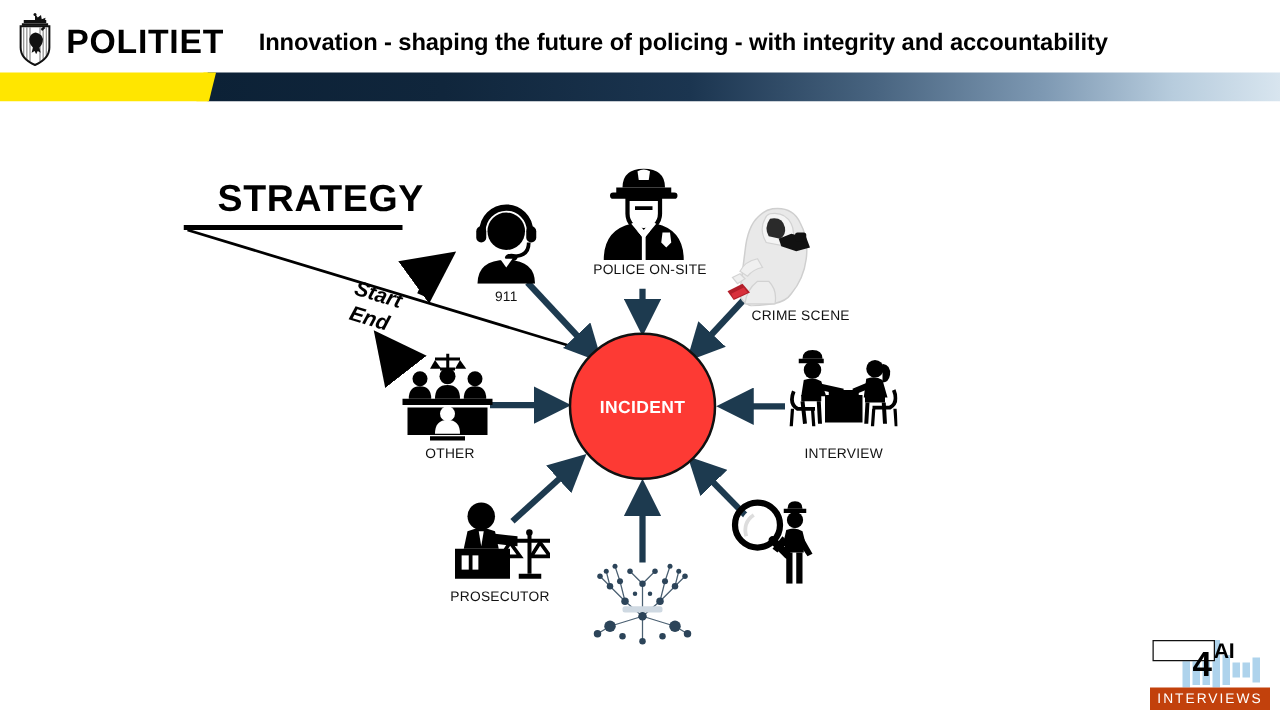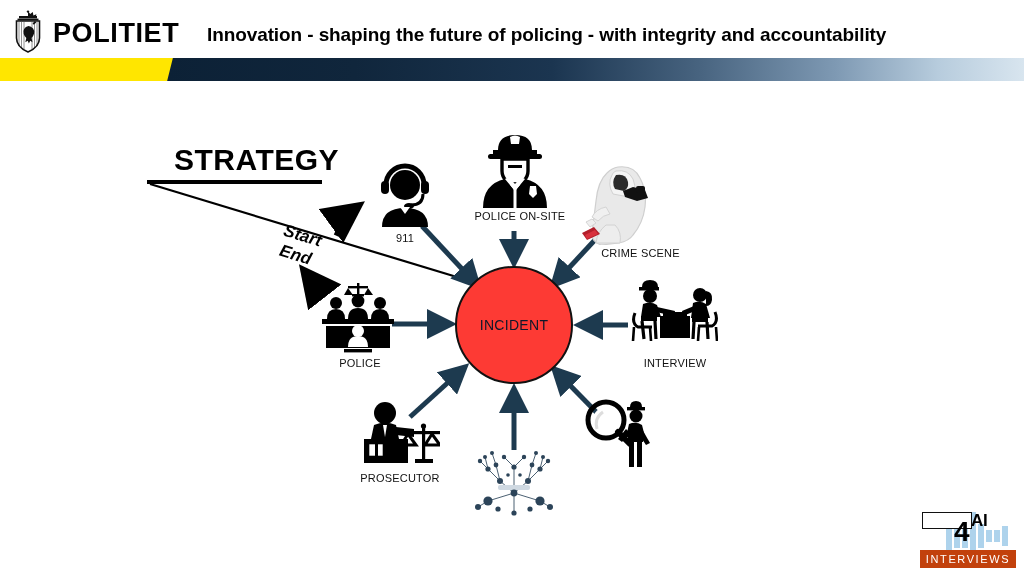--- a/index.html
+++ b/index.html
@@ -33,21 +33,21 @@
   #strategy-underline{position:absolute;left:147px;top:99px;width:175px;height:4px;background:#000;}
   #start-lbl{position:absolute;left:287px;top:140px;font-size:17px;font-weight:bold;font-style:italic;
              transform:rotate(17deg);transform-origin:left top;}
   #end-lbl{position:absolute;left:283px;top:160px;font-size:17px;font-weight:bold;font-style:italic;
            transform:rotate(17deg);transform-origin:left top;}
 
   
   #incident{position:absolute;left:455px;top:185px;width:118px;height:118px;border-radius:50%;
             background:#fd3a34;border:2.5px solid #111;box-sizing:border-box;
             display:flex;align-items:center;justify-content:center;}
-  #incident-label{font-size:14px;font-weight:normal;letter-spacing:0.3px;color:#0f172a;}
+  #incident-label{font-size:14px;font-weight:bold;letter-spacing:0.3px;color:#ffffff;}
 
   svg.layer{position:absolute;left:0;top:0;width:1024px;height:495px;overflow:visible;}
   .icon{position:absolute;}
 
   
   #ai4{position:absolute;left:920px;top:510px;width:96px;height:58px;}
   #ai4-ai{position:absolute;left:2px;top:2px;width:24px;height:17px;border:1.6px solid #111;
           background:#fff;font-size:17px;font-weight:bold;line-height:16px;text-align:center;
           letter-spacing:-0.3px;box-sizing:border-box;padding-left:48px;}
   #ai4-four{position:absolute;left:34px;top:8px;font-size:28px;font-weight:bold;line-height:28px;z-index:3;}
@@ -277,21 +277,21 @@
     <path d="M28 38 q0 -11 10 -11 q10 0 10 11 z" fill="#000"></path>
     <circle cx="60" cy="22" r="6" fill="#000"></circle>
     <path d="M51 38 q0 -10 9 -10 q9 0 9 10 z" fill="#000"></path>
 
     <rect x="2" y="38" width="72" height="5" fill="#000"></rect>
     <rect x="6" y="45" width="64" height="22" fill="#000"></rect>
     <circle cx="38" cy="50" r="6" fill="#fff"></circle>
     <path d="M28 66 q0 -11 10 -11 q10 0 10 11 z" fill="#fff"></path>
     <rect x="24" y="68" width="28" height="3.4" fill="#000"></rect>
   </svg>
-  <div class="lbl" style="left:318px;top:275px;width:84px">POLICE</div>
+  <div class="lbl" style="left:318px;top:275px;width:84px">OTHER</div>
 
 </div>
 
 <div id="ai4">
   <div class="wv" style="left:26px;top:12px;height:28px"></div>
   <div class="wv" style="left:34px;top:4px;height:34px"></div>
   <div class="wv" style="left:42px;top:16px;height:22px"></div>
   <div class="wv" style="left:50px;top:2px;height:38px"></div>
   <div class="wv" style="left:58px;top:14px;height:24px"></div>
   <div class="wv" style="left:66px;top:20px;height:12px"></div>

